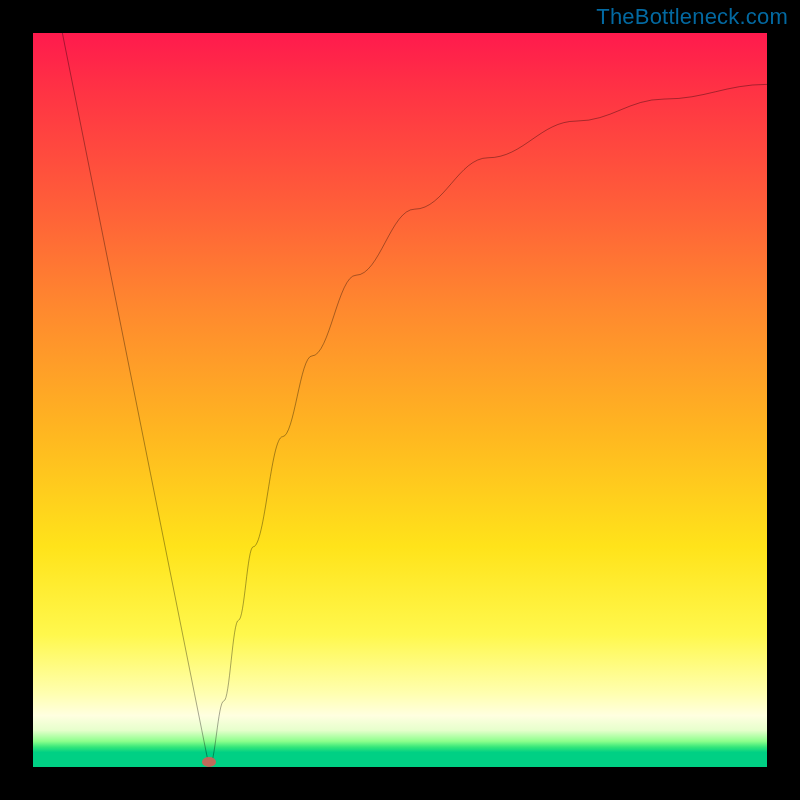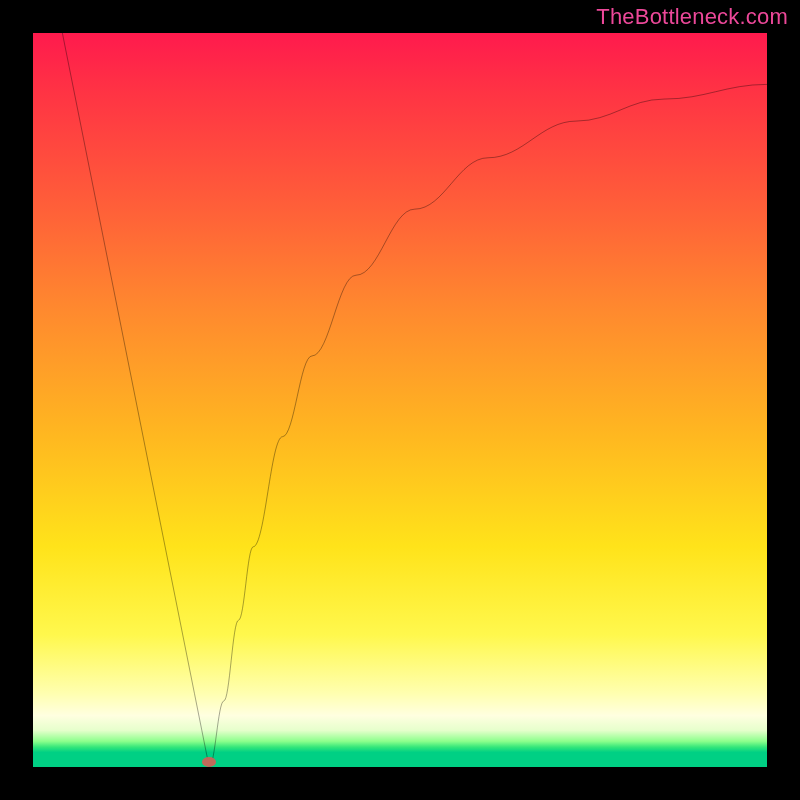--- a/index.html
+++ b/index.html
@@ -53,21 +53,21 @@
     width: 14px;
     height: 10px;
     border-radius: 50% / 50%;
     background: #c06a5a;
     transform: translate(-50%, -50%);
   }
   .attribution {
     position: absolute;
     top: 4px;
     right: 12px;
-    color: #ec4899;
+    color: #0369a1;
     font-size: 22px;
     letter-spacing: 0.2px;
     font-weight: 400;
     user-select: none;
   }
 </style>
 </head>
 <body>
 
 <div class="frame">

